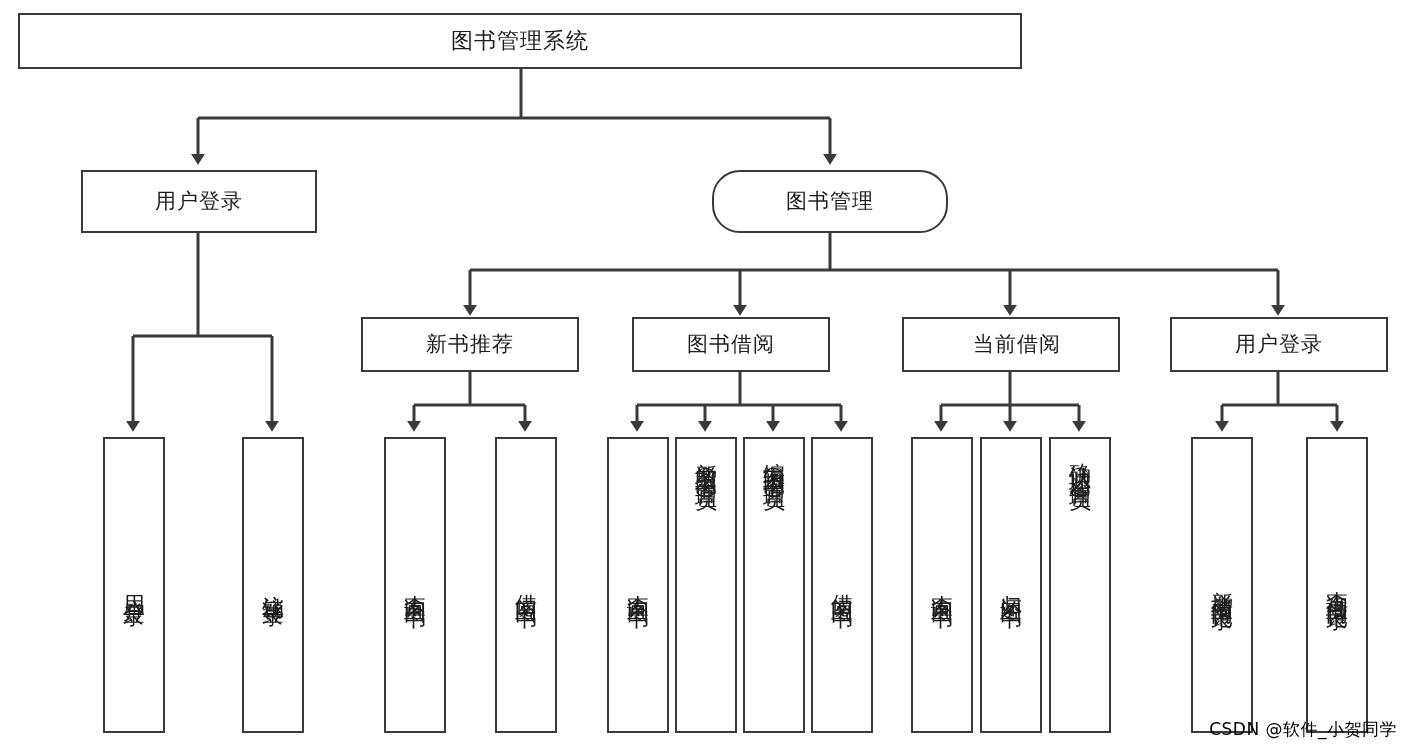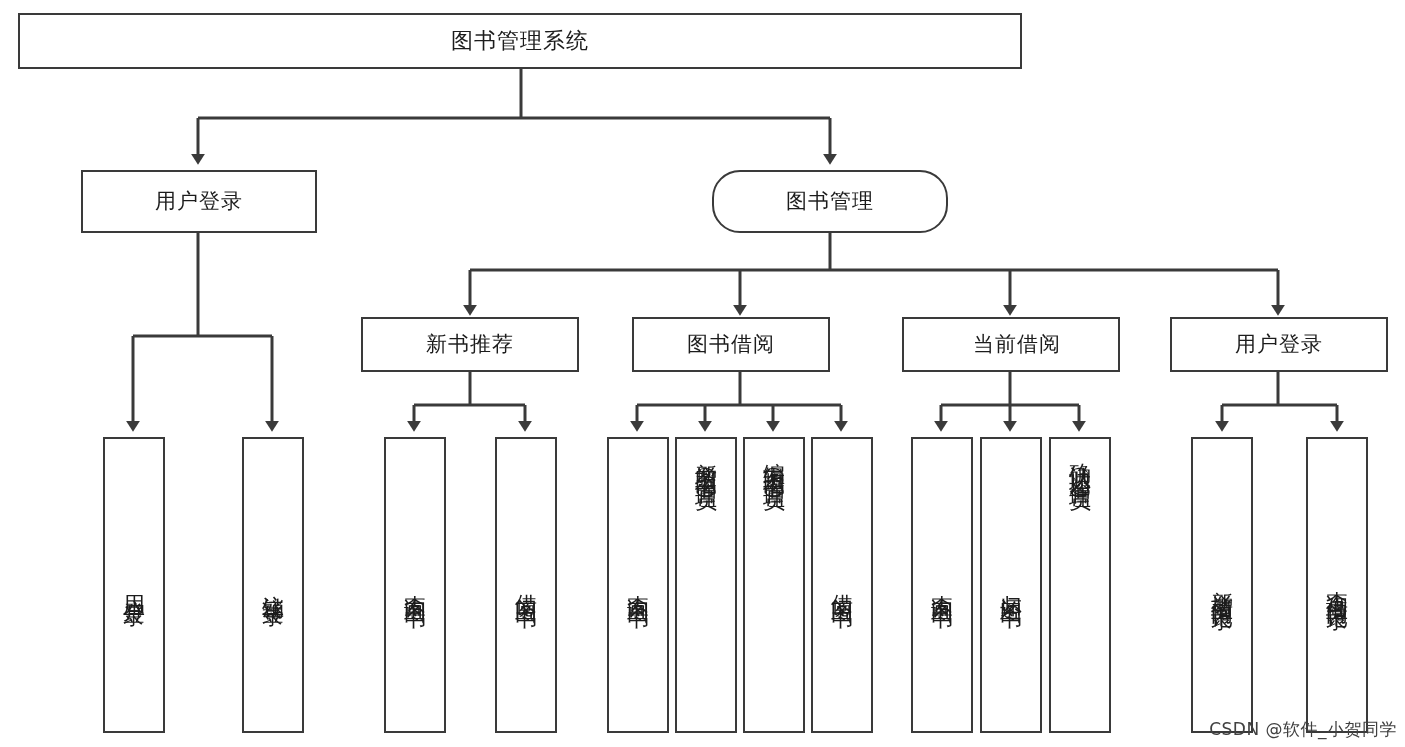--- a/index.html
+++ b/index.html
@@ -66,21 +66,21 @@
     font-size: 22px;
     line-height: 1.0;
     letter-spacing: 4px;
     white-space: nowrap;
   }
   #watermark {
     position: absolute;
     right: 8px;
     bottom: 6px;
     font-size: 17px;
-    color: #404040;
+    color: #000000;
     letter-spacing: 0.5px;
     z-index: 5;
     white-space: nowrap;
   }
 </style>
 </head>
 <body>
 
 <div id="canvas">
 

